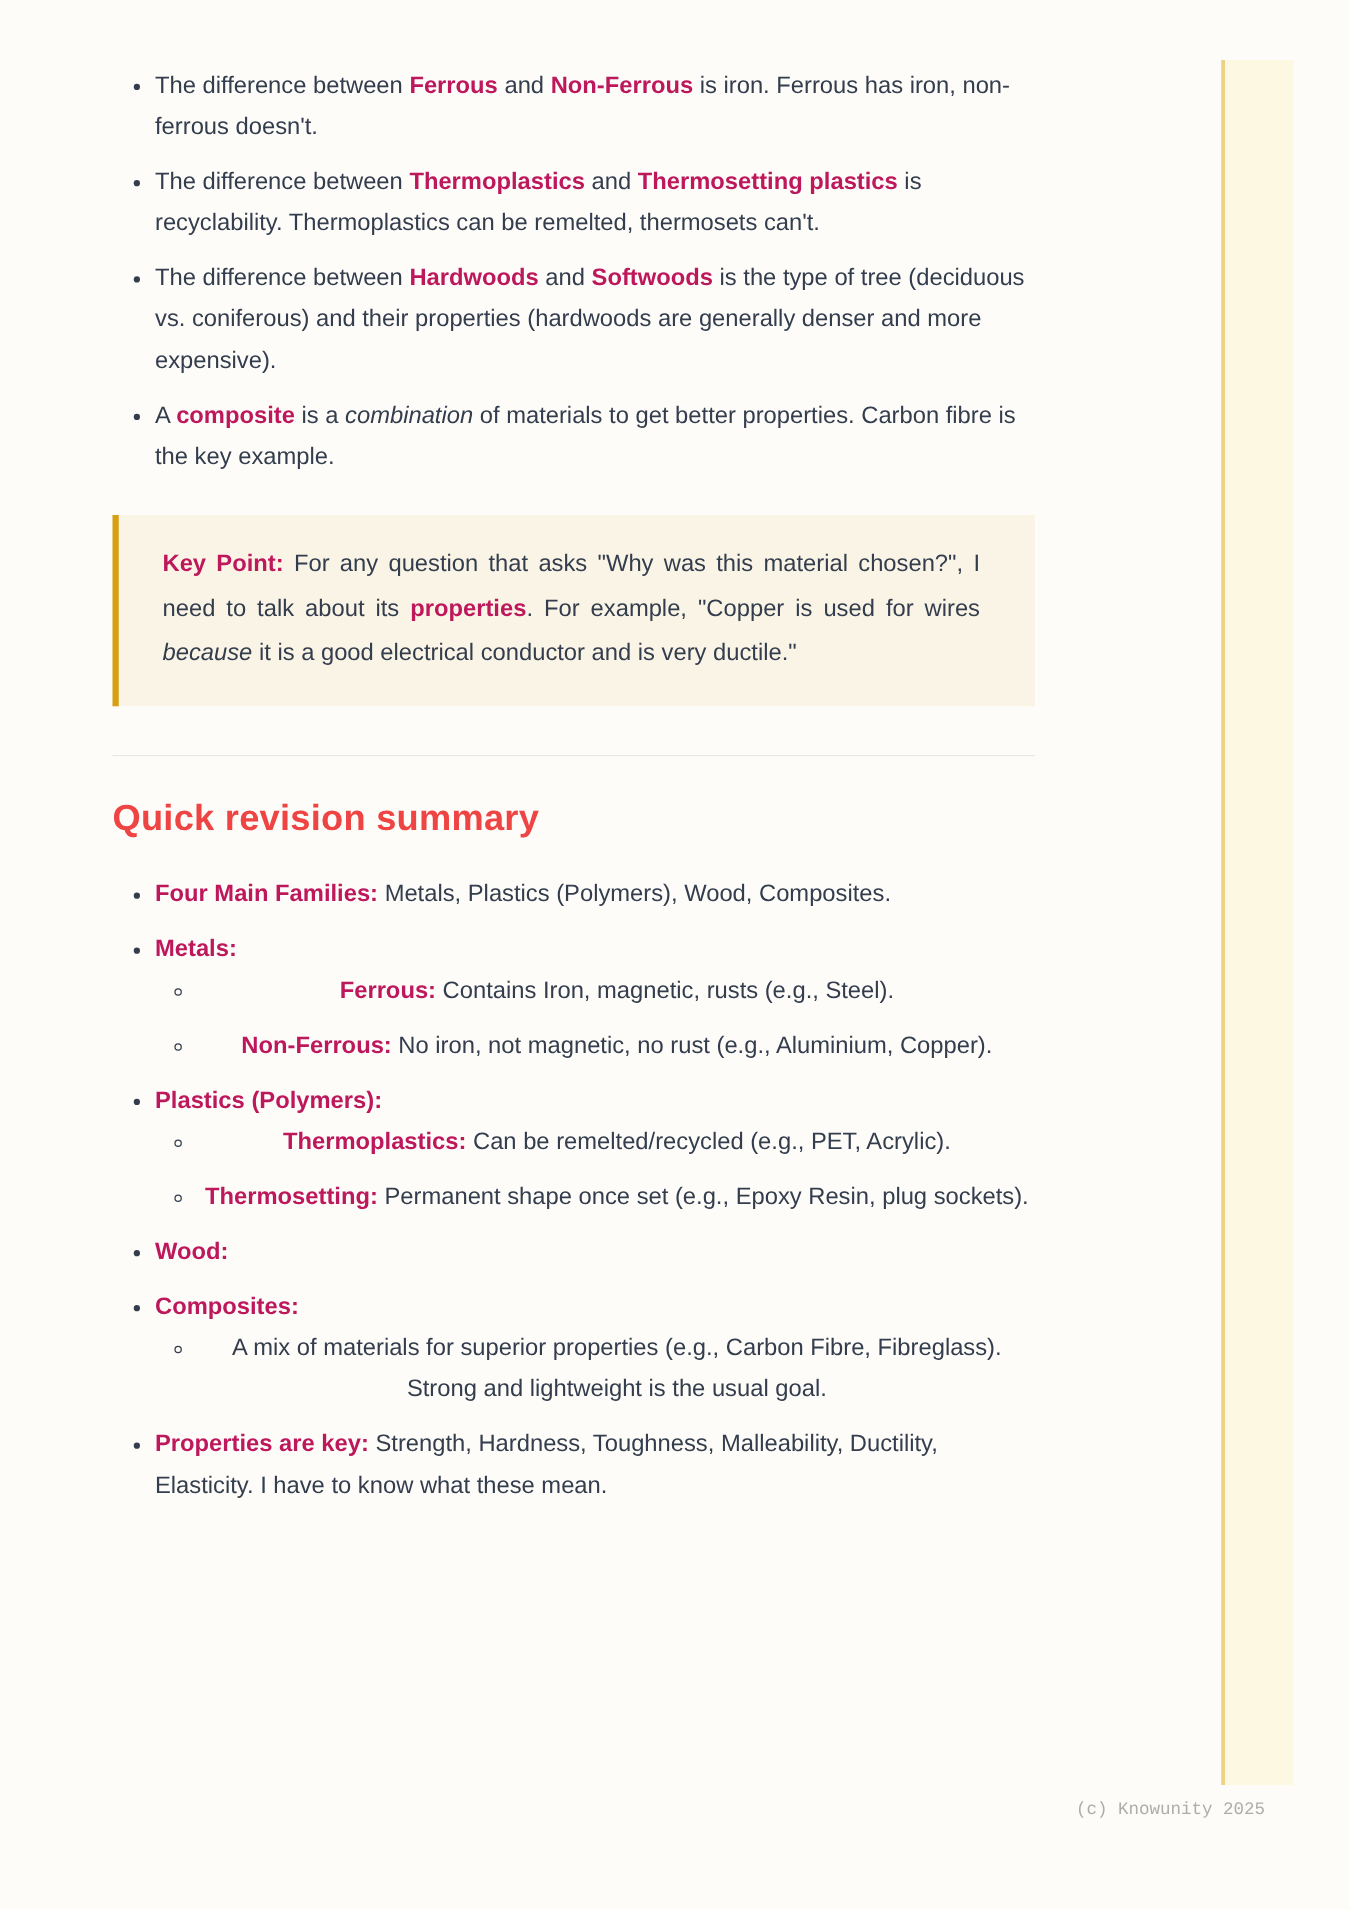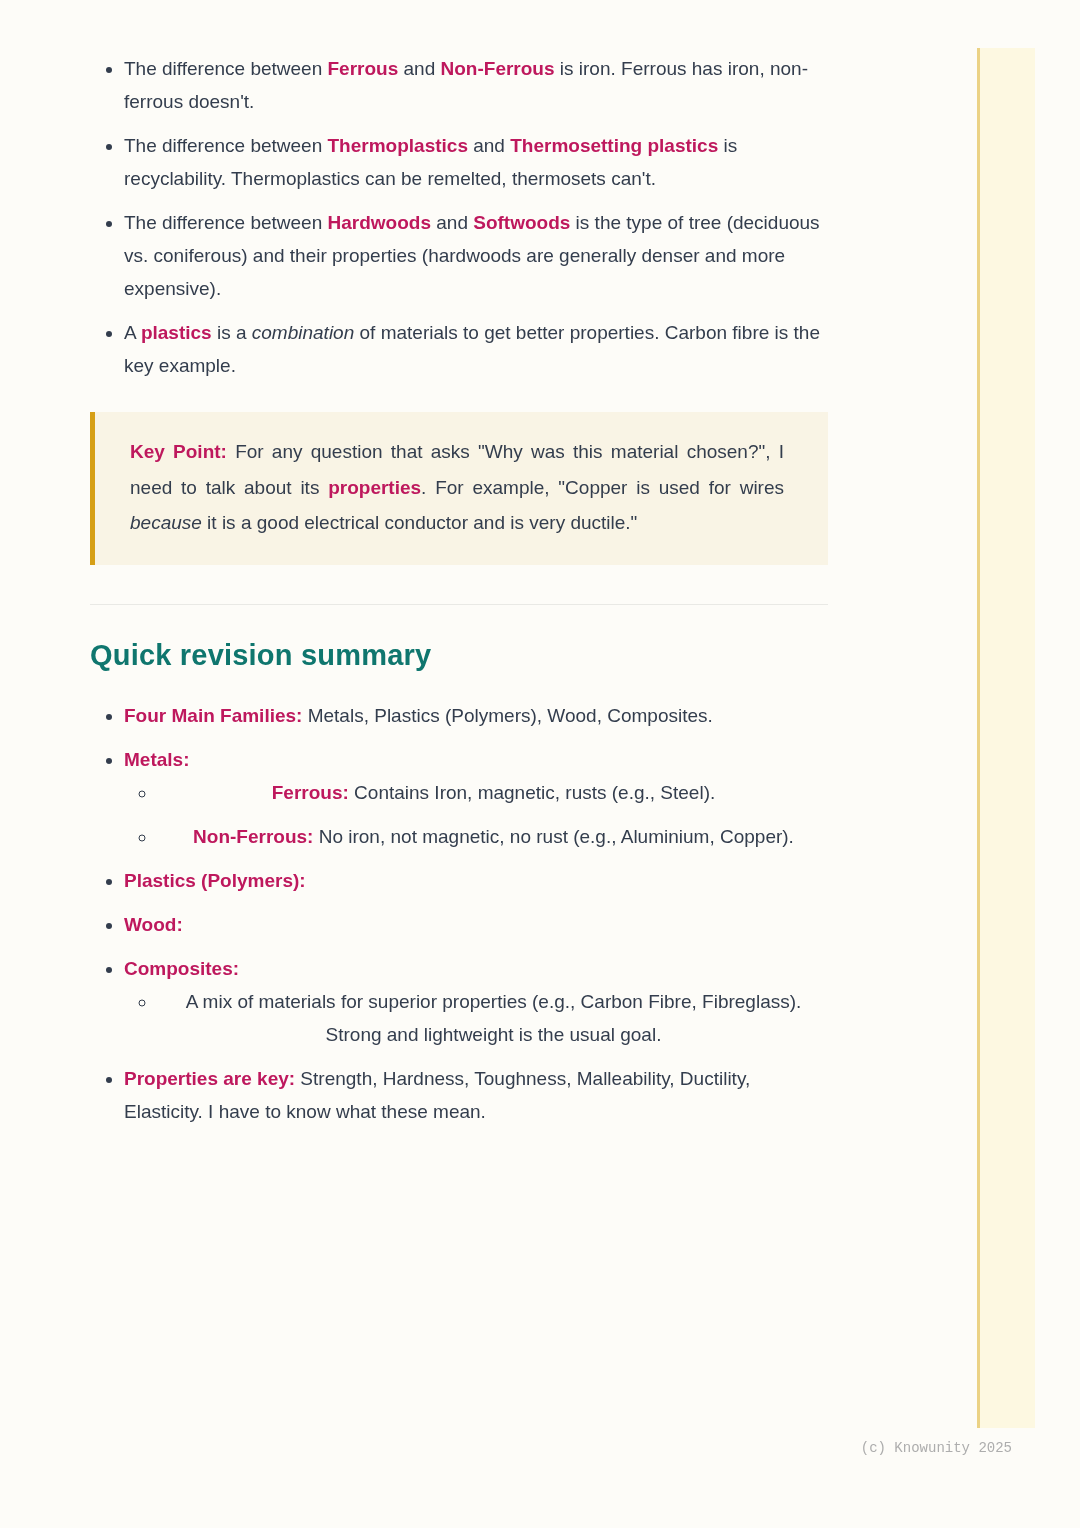--- a/index.html
+++ b/index.html
@@ -64,21 +64,21 @@
     border: none;
     border-top: 1px solid #E9E9E5;
     margin: 39px 0 0 0;
     width: 738px;
   }
   h2.summary-heading {
     margin: 33px 0 27px 0;
     font-size: 29px;
     line-height: 34px;
     font-weight: 700;
-    color: #0f766e;
+    color: #ef4444;
     letter-spacing: 0.2px;
   }
   .footer {
     position: absolute;
     top: 1440px;
     right: 68px;
     font-size: 14px;
     color: #ADADAD;
     font-family: Liberation Mono, monospace;
   }
@@ -86,38 +86,41 @@
 </head>
 <body>
 
 <div class="accent-stripe"></div>
 
 <main class="content">
   <ul class="main" id="intro-list">
       <li><span>The difference between </span><strong>Ferrous</strong><span> and </span><strong>Non-Ferrous</strong><span> is iron. Ferrous has iron, non-ferrous doesn't.</span></li>
       <li><span>The difference between </span><strong>Thermoplastics</strong><span> and </span><strong>Thermosetting plastics</strong><span> is recyclability. Thermoplastics can be remelted, thermosets can't.</span></li>
       <li><span>The difference between </span><strong>Hardwoods</strong><span> and </span><strong>Softwoods</strong><span> is the type of tree (deciduous vs. coniferous) and their properties (hardwoods are generally denser and more expensive).</span></li>
-      <li><span>A </span><strong>plastics</strong><span> is a </span><em>combination</em><span> of materials to get better properties. Carbon fibre is the key example.</span></li>
+      <li><span>A </span><strong>composite</strong><span> is a </span><em>combination</em><span> of materials to get better properties. Carbon fibre is the key example.</span></li>
     </ul>
 
   <aside class="callout">
     <p id="callout-text"><strong>Key Point:</strong><span> For any question that asks "Why was this material chosen?", I need to talk about its </span><strong>properties</strong><span>. For example, "Copper is used for wires </span><em>because</em><span> it is a good electrical conductor and is very ductile."</span></p>
   </aside>
 
   <hr class="divider">
 
   <h2 class="summary-heading">Quick revision summary</h2>
 
   <ul class="main" id="summary-list">
       <li><strong>Four Main Families:</strong><span> Metals, Plastics (Polymers), Wood, Composites.</span></li>
       <li><strong>Metals:</strong><ul class="sub">
           <li><strong>Ferrous:</strong><span> Contains Iron, magnetic, rusts (e.g., Steel).</span></li>
           <li><strong>Non-Ferrous:</strong><span> No iron, not magnetic, no rust (e.g., Aluminium, Copper).</span></li>
         </ul></li>
-      <li><strong>Plastics (Polymers):</strong></li>
+      <li><strong>Plastics (Polymers):</strong><ul class="sub">
+          <li><strong>Thermoplastics:</strong><span> Can be remelted/recycled (e.g., PET, Acrylic).</span></li>
+          <li><strong>Thermosetting:</strong><span> Permanent shape once set (e.g., Epoxy Resin, plug sockets).</span></li>
+        </ul></li>
       <li><strong>Wood:</strong></li>
       <li><strong>Composites:</strong><ul class="sub">
           <li><span>A mix of materials for superior properties (e.g., Carbon Fibre, Fibreglass). Strong and lightweight is the usual goal.</span></li>
         </ul></li>
       <li><strong>Properties are key:</strong><span> Strength, Hardness, Toughness, Malleability, Ductility, Elasticity. I have to know what these mean.</span></li>
     </ul>
 </main>
 
 <div class="footer">
   <span>(c) Knowunity 2025</span>

